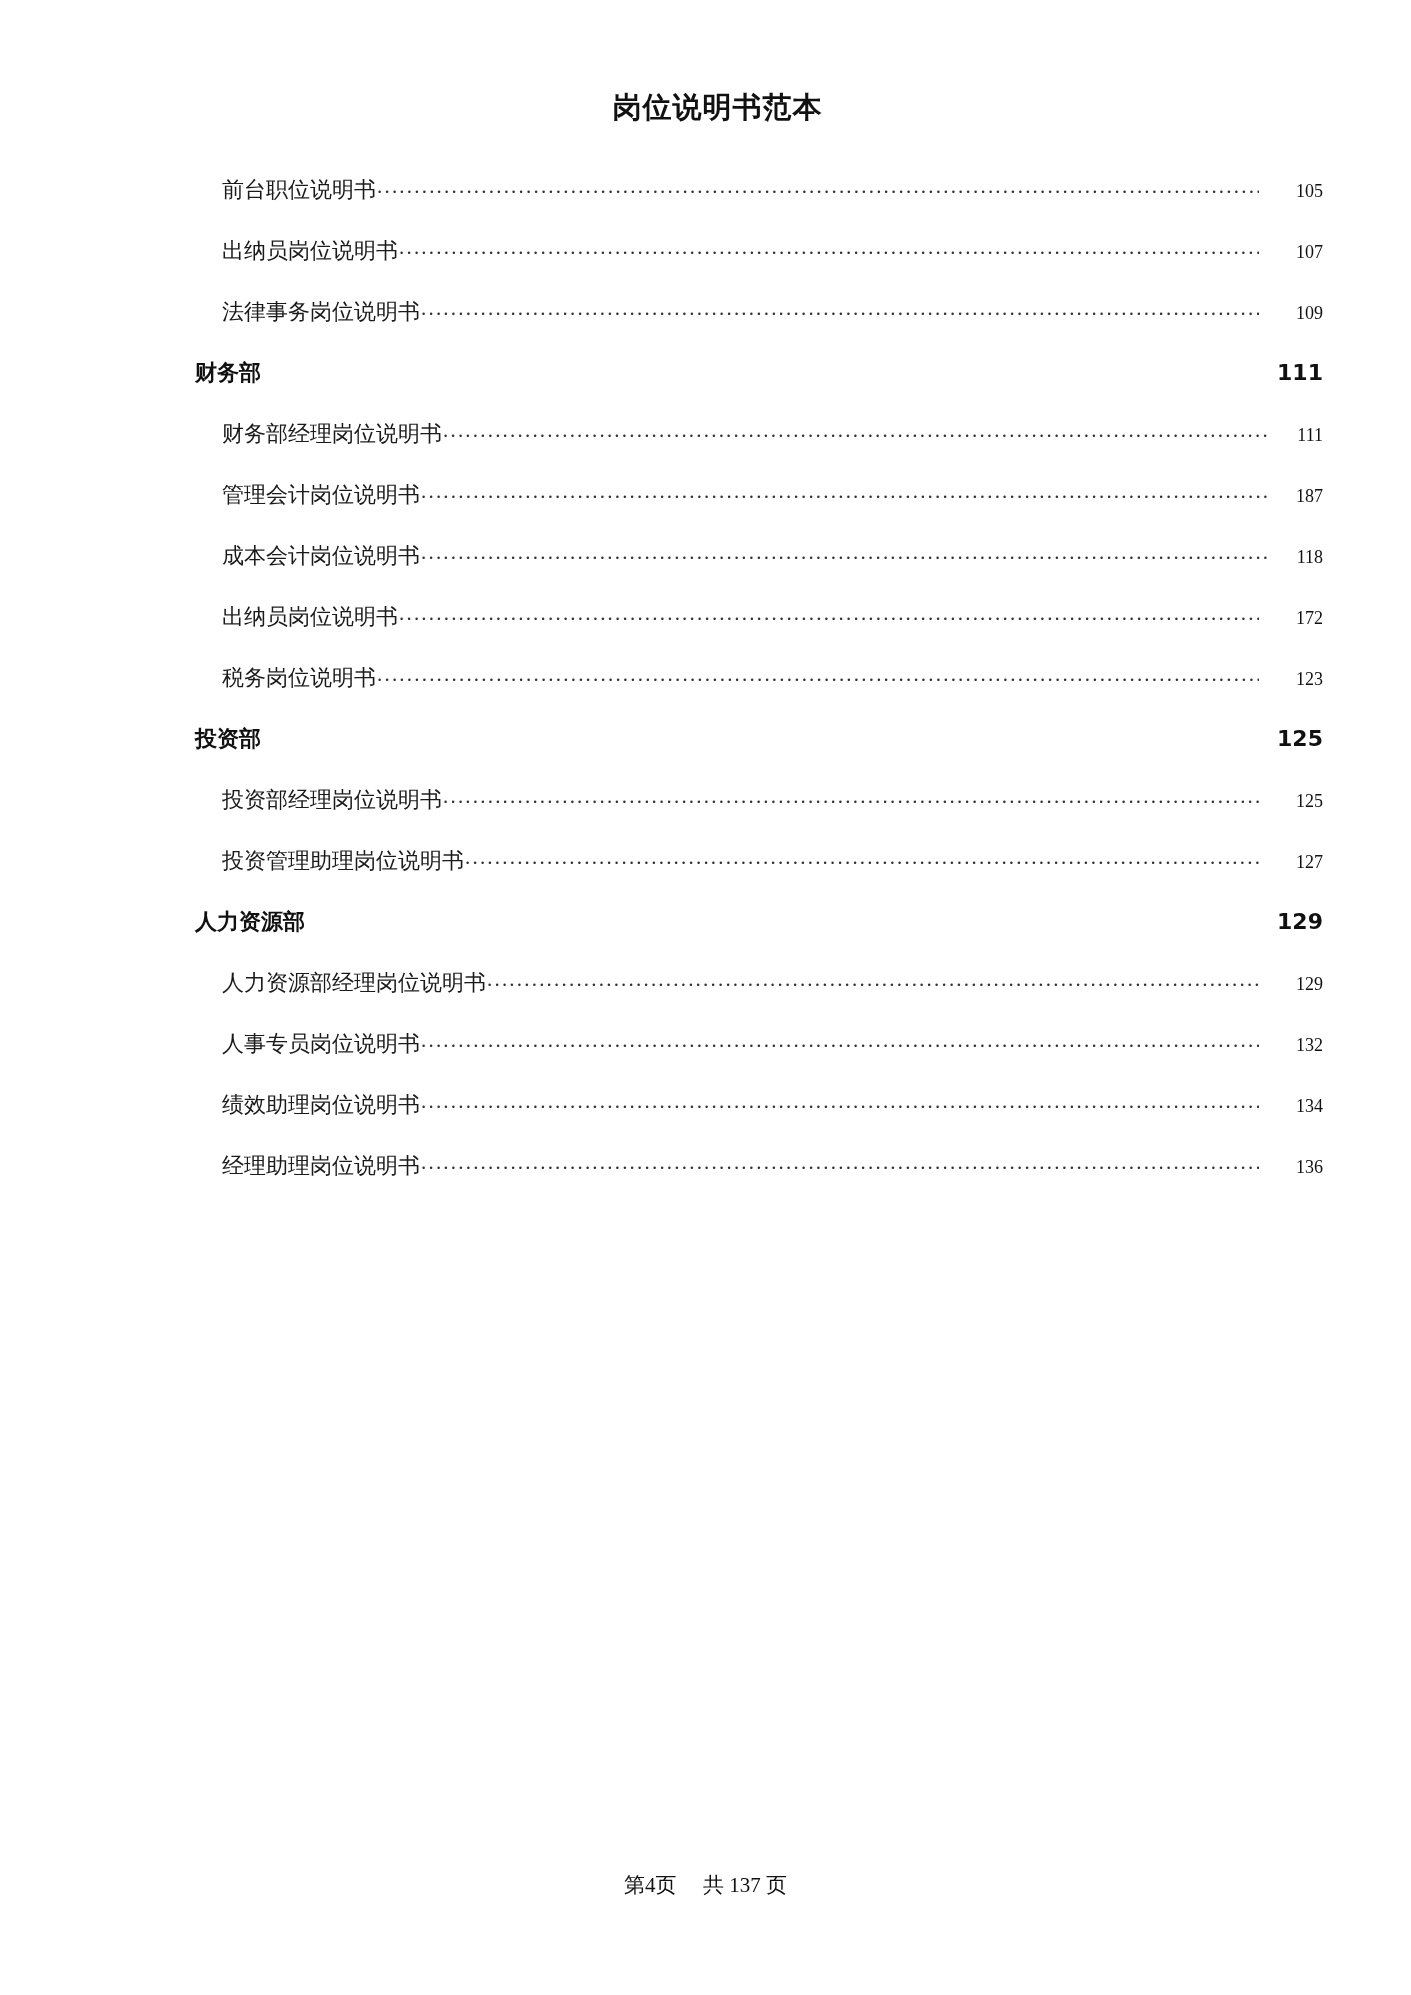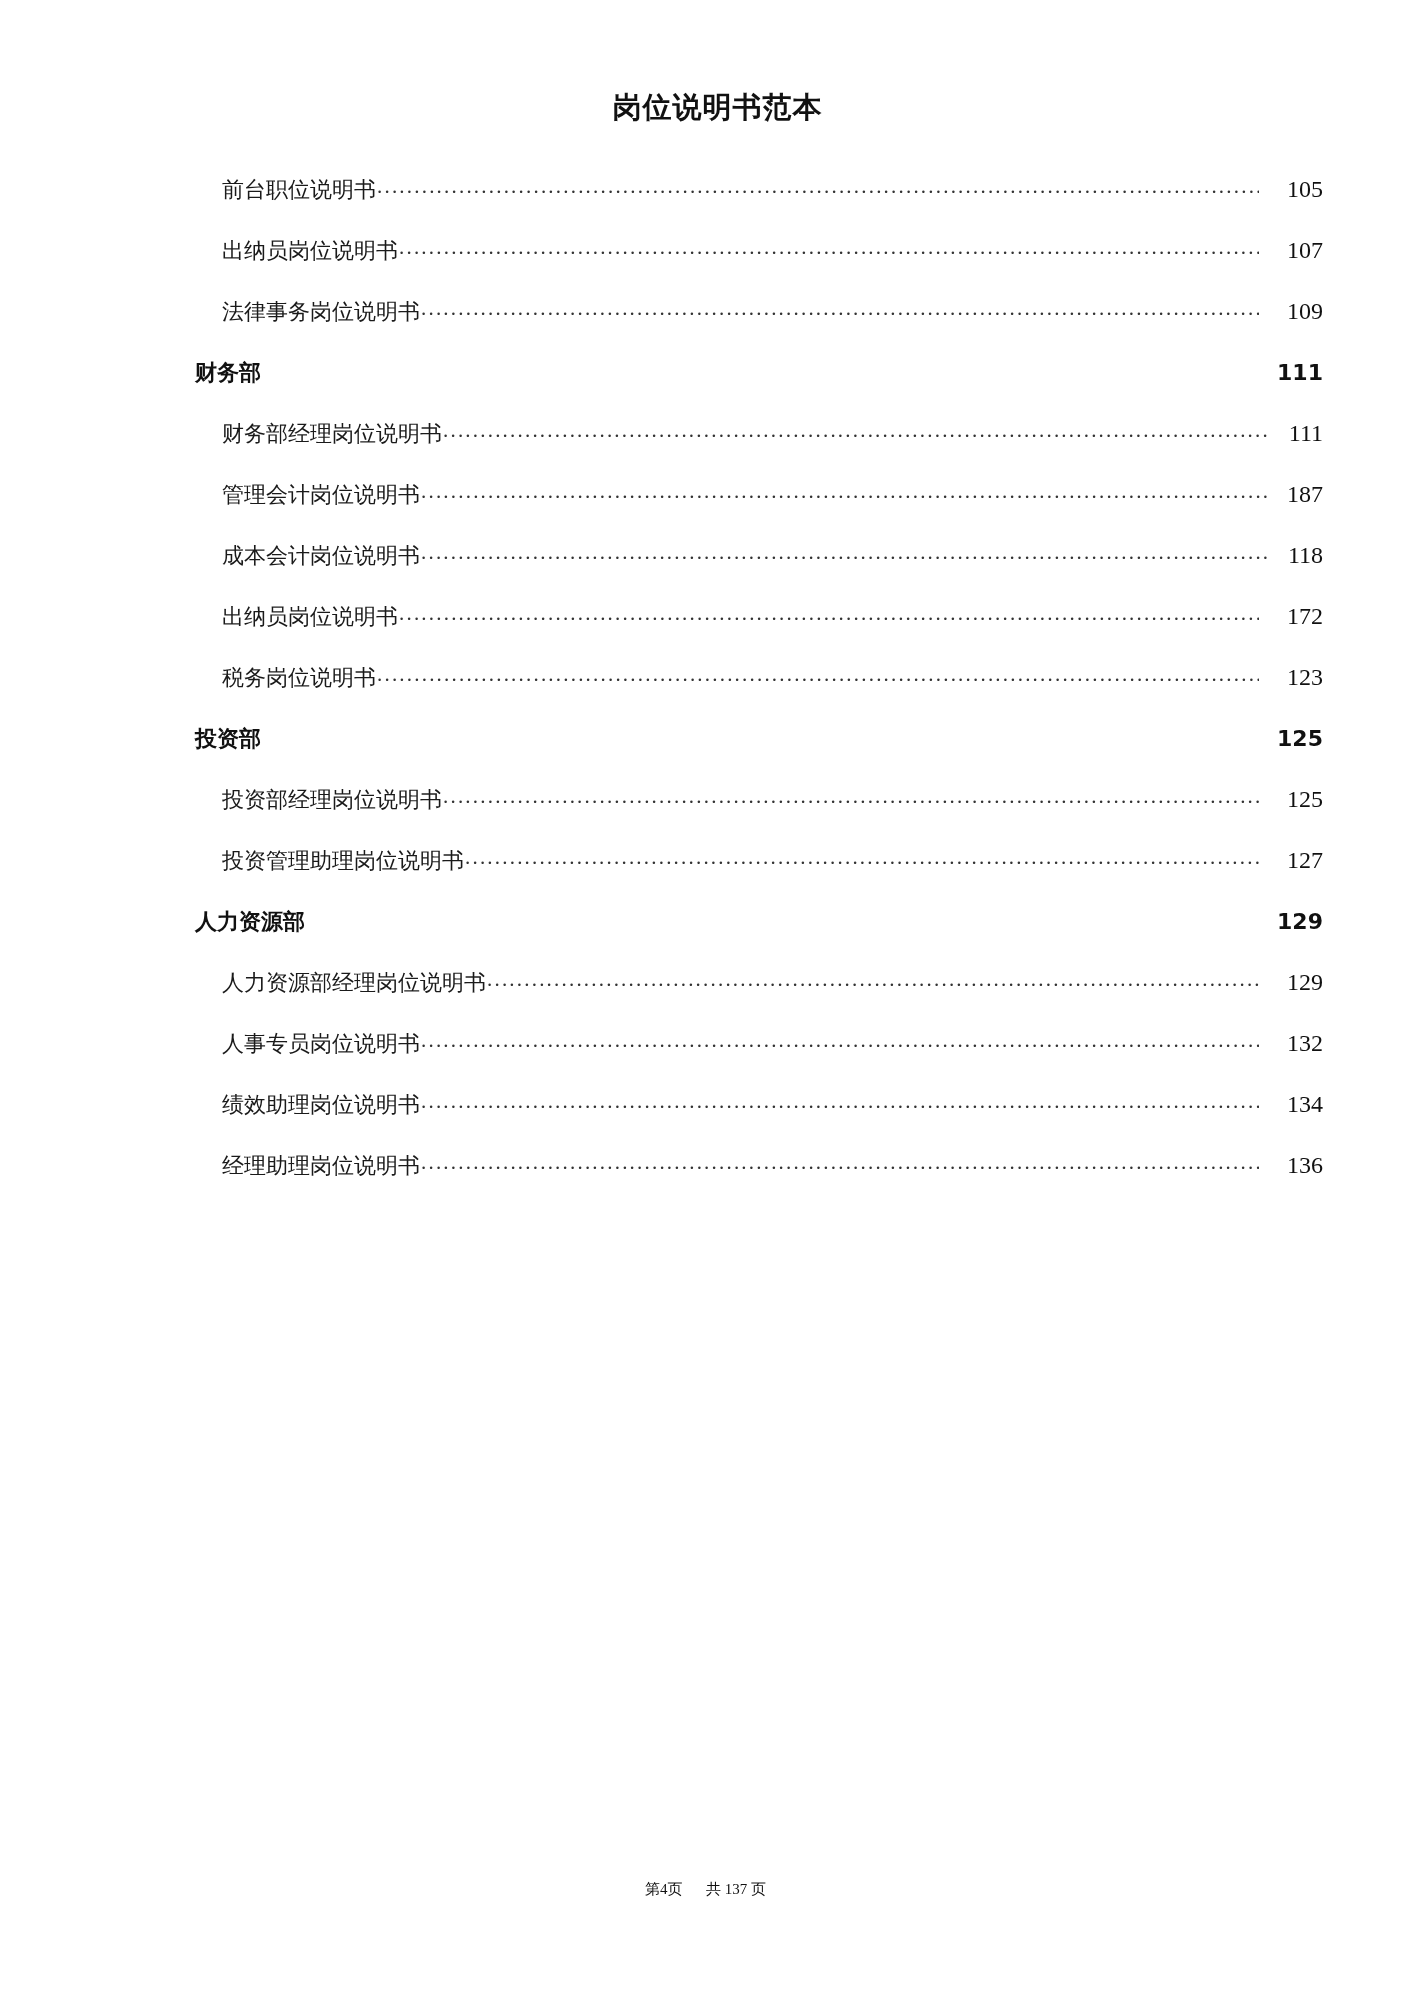--- a/index.html
+++ b/index.html
@@ -90,21 +90,21 @@
 
   .toc-row.level1 .toc-leader {
     color: transparent;
   }
 
   .toc-page {
     flex: 0 0 auto;
     text-align: right;
     min-width: 52px;
     font-family: "Liberation Serif", "DejaVu Serif", serif;
-    font-size: 24px;
+    font-size: 18px;
     color: #111111;
   }
 
   .toc-row.level1 .toc-page {
     font-family: "DejaVu Sans", "Liberation Sans", sans-serif;
     font-weight: bold;
     font-size: 22px;
   }
 
   
@@ -112,21 +112,21 @@
   .toc-row.loose .toc-page { padding-left: 10px; }
 
   
   .page-footer {
     position: absolute;
     bottom: 96px;
     left: 0;
     width: 1411px;
     text-align: center;
     font-family: "Liberation Serif", "DejaVu Serif", serif;
-    font-size: 15px;
+    font-size: 21px;
     color: #111111;
   }
   .page-footer .sep { display: inline-block; width: 16px; }
 </style>
 </head>
 <body>
 
 <div class="page">
 
   <div class="doc-title">岗位说明书范本</div>

